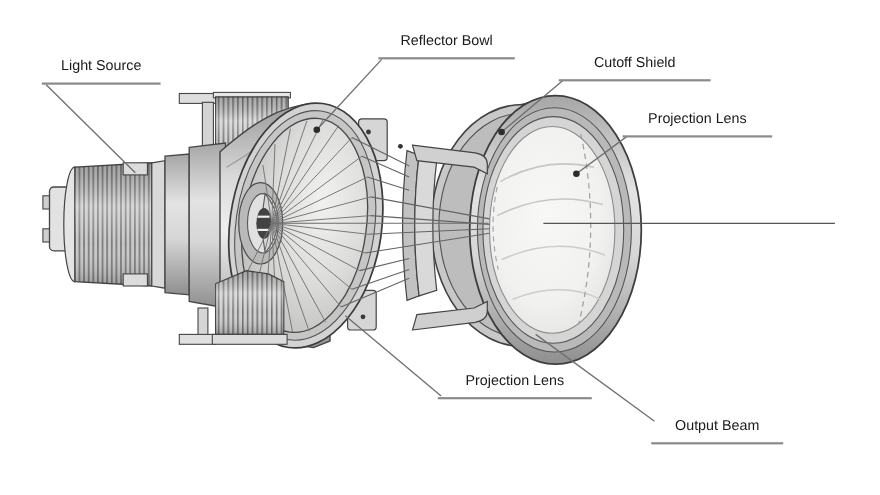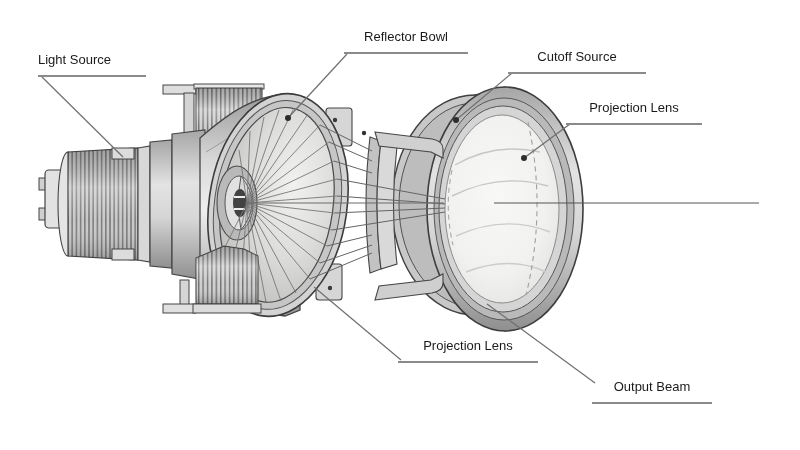--- a/index.html
+++ b/index.html
@@ -8,21 +8,21 @@
     overflow:hidden;font-family:"Liberation Sans",sans-serif;
   }
   .stage svg{position:absolute;left:0;top:0;}
   .lbl{
     position:absolute;
     font-size:13px;line-height:22px;font-weight:400;color:#1a1a1a;
     text-align:center;letter-spacing:0px;
     padding-bottom:4px;border-bottom:2px solid #8a8a8a;
     white-space:nowrap;
   }
-  .lbl-light{left:38px;top:49px;width:108px;text-align:left;}
+  .lbl-light{left:38px;top:49px;width:108px;text-align:center;}
   .lbl-reflector{left:344px;top:26px;width:124px;}
   .lbl-cutoff{left:508px;top:46px;width:138px;}
   .lbl-proj-top{left:566px;top:97px;width:136px;}
   .lbl-proj-bottom{left:398px;top:335px;width:140px;}
   .lbl-output{left:592px;top:376px;width:120px;}
 </style>
 </head>
 <body>
 
 <div class="stage">
@@ -210,18 +210,18 @@
   </g>
   <g fill="#2d2d2d">
     <circle cx="288" cy="118" r="3"></circle>
     <circle cx="456" cy="120" r="3"></circle>
     <circle cx="524" cy="158" r="3"></circle>
   </g>
 </svg>
 
   <div class="lbl lbl-light">Light Source</div>
   <div class="lbl lbl-reflector">Reflector Bowl</div>
-  <div class="lbl lbl-cutoff">Cutoff Source</div>
+  <div class="lbl lbl-cutoff">Cutoff Shield</div>
   <div class="lbl lbl-proj-top">Projection Lens</div>
   <div class="lbl lbl-proj-bottom">Projection Lens</div>
   <div class="lbl lbl-output">Output Beam</div>
 
 </div>
 
 </body></html>

